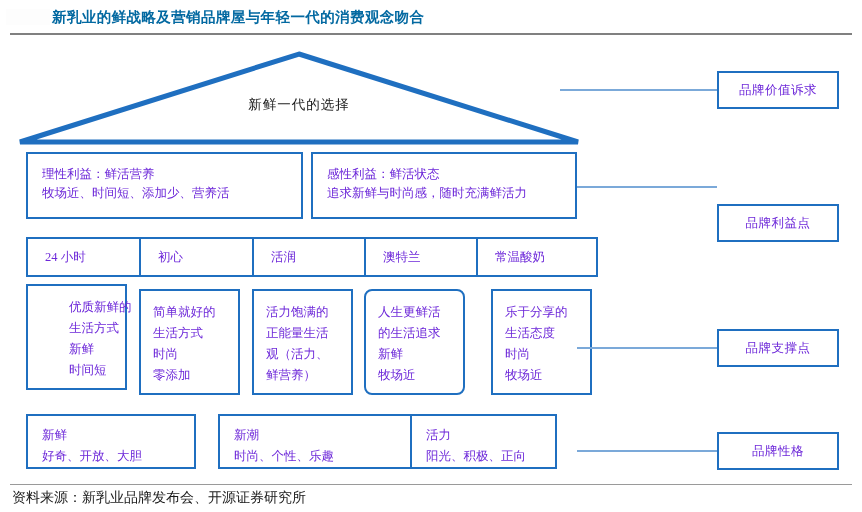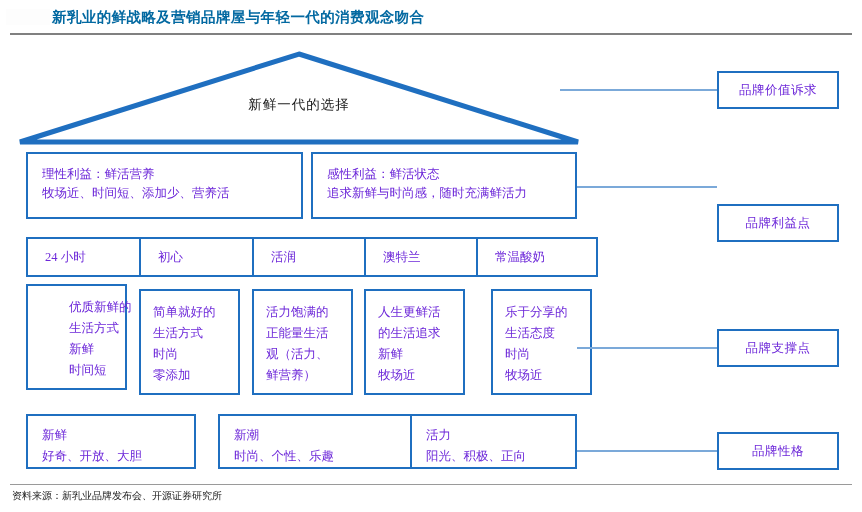--- a/index.html
+++ b/index.html
@@ -49,21 +49,21 @@
     left: 10px;
     top: 484px;
     width: 842px;
     height: 1px;
     background: #9a9a9a;
   }
   #footer-source {
     position: absolute;
     left: 12px;
     top: 489px;
-    font-size: 10px;
+    font-size: 14px;
     color: #1a1a1a;
     white-space: nowrap;
   }
 
   
   #roof {
     position: absolute;
     left: 16px;
     top: 50px;
     width: 566px;
@@ -120,32 +120,32 @@
   
   .supportbox {
     height: 106px;
     width: 101px;
     padding: 11px 0 0 12px;
   }
   .supportbox .bbox-text { line-height: 21px; }
   #support-0 { left: 26px; top: 284px; padding-left: 41px; }
   #support-1 { left: 139px; top: 289px; }
   #support-2 { left: 252px; top: 289px; }
-  #support-3 { left: 364px; top: 289px; }
+  #support-3 { left: 364px; top: 289px; border-radius: 8px; }
   #support-4 { left: 476px; top: 289px; margin-left: 15px; }
 
   
   .persbox {
     height: 55px;
     padding: 9px 0 0 14px;
   }
   .persbox .bbox-text { line-height: 21px; }
   #pers-0 { left: 26px; top: 414px; width: 170px; }
   #pers-1 { left: 218px; top: 414px; width: 194px; }
-  #pers-2 { left: 410px; top: 414px; width: 167px; }
+  #pers-2 { left: 410px; top: 414px; width: 147px; }
 
   
   .rlabel {
     height: 38px;
     width: 122px;
     left: 717px;
     display: flex;
     align-items: center;
     justify-content: center;
   }

